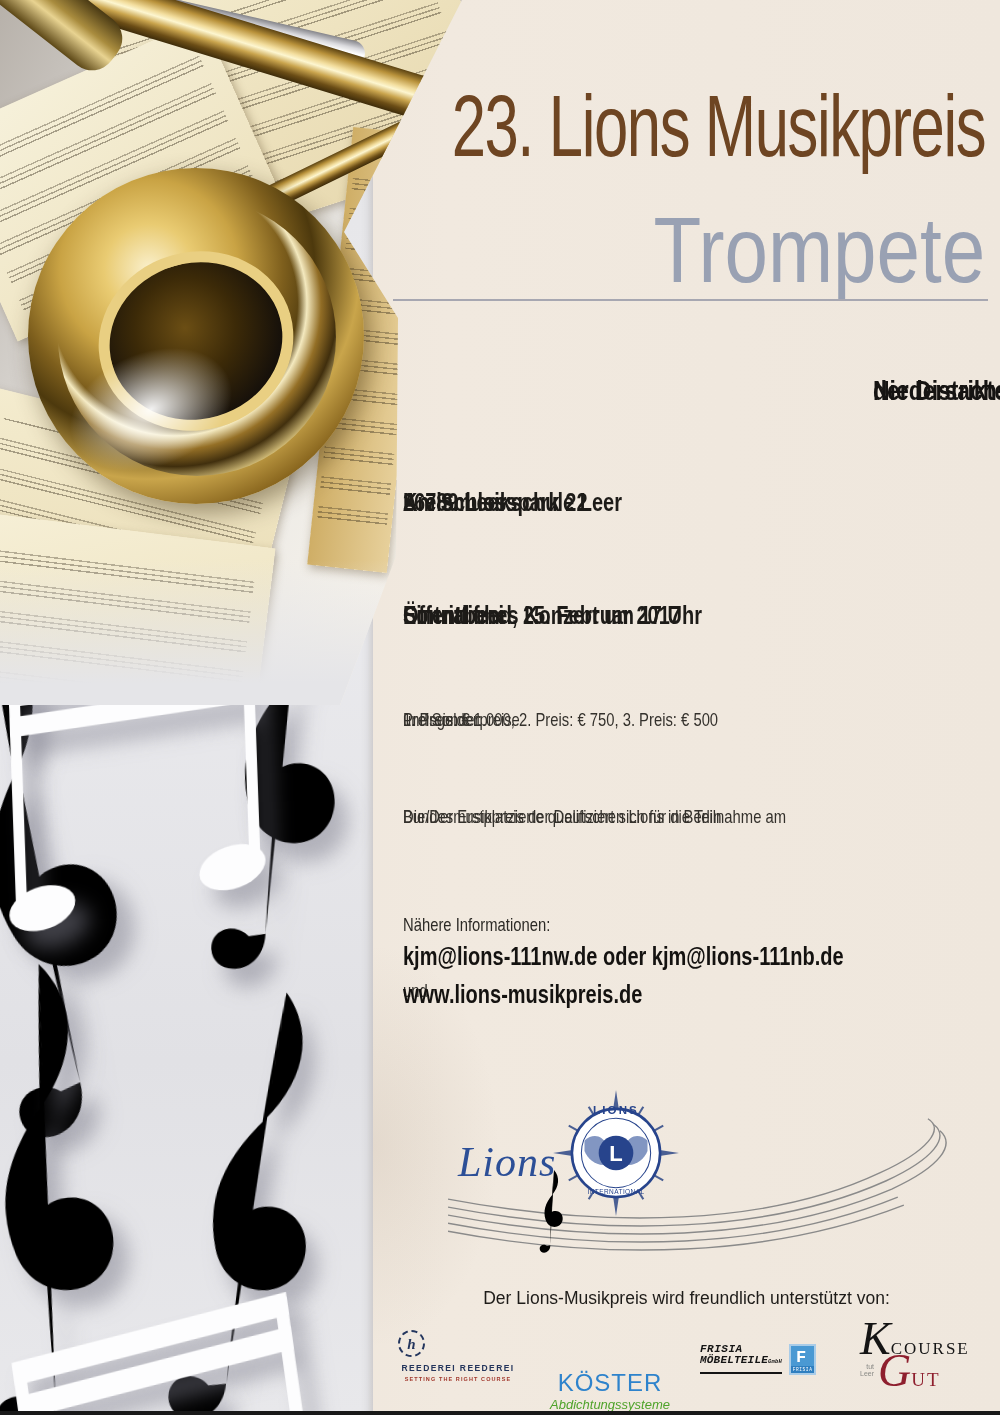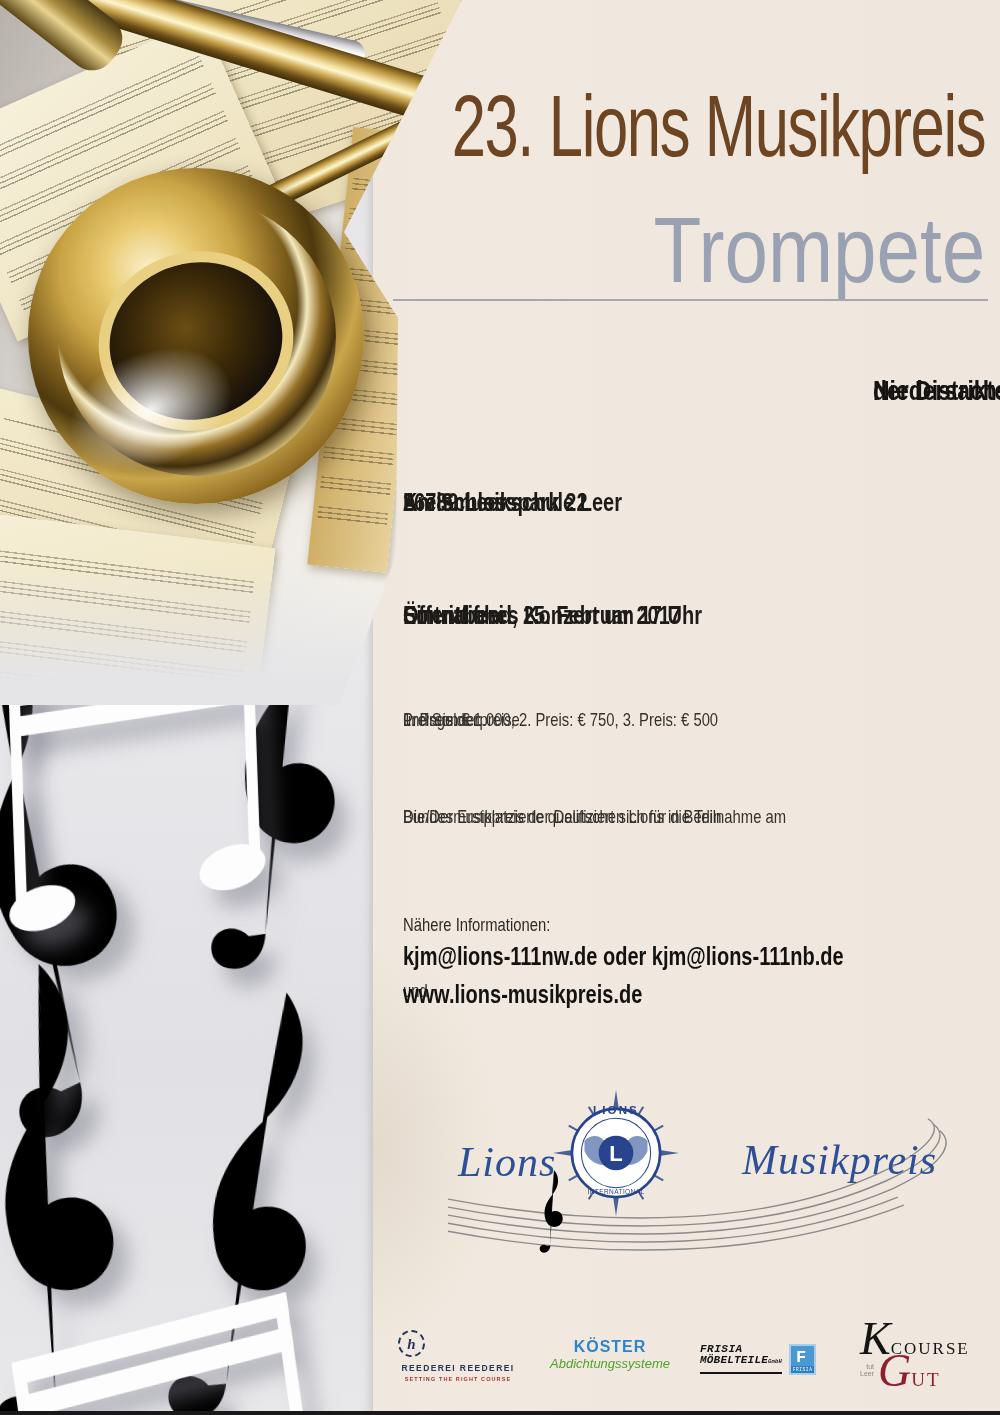--- a/index.html
+++ b/index.html
@@ -76,21 +76,21 @@
   .sp{color:#1a1a1a;}
   .hart{top:1330px;left:398px;width:120px;text-align:center;}
   .h-circle{position:relative;display:inline-block;width:27px;height:27px;border:2px dashed #24365e;
     border-radius:50%;line-height:24px;font-family:"Liberation Serif",serif;font-style:italic;
     font-weight:bold;font-size:15px;color:#24365e;}
   .h-name{position:relative;margin-top:6px;font-size:8.5px;font-weight:bold;letter-spacing:1.4px;color:#24355c;}
   .h-tag{position:relative;margin-top:3px;font-size:5.5px;font-weight:bold;letter-spacing:1.1px;color:#a1372c;}
   .hart>*{position:static;display:block;}
   .koe{top:1338px;left:545px;width:130px;text-align:center;}
   .koe>*{position:static;display:block;}
-  .k-name{font-size:16px;font-weight:bold;letter-spacing:1px;color:#2e83cc;}
+  .k-name{font-size:24px;font-weight:normal;letter-spacing:1px;color:#2e83cc;margin-top:31px;}
   .k-tag{font-size:13px;font-style:italic;color:#4fa32a;}
   .fri{top:1344px;left:700px;display:flex;gap:7px;align-items:flex-start;}
   .fri *{position:static;font-family:Liberation Mono, monospace;}
   .f-text{font-style:italic;font-weight:bold;color:#141414;line-height:11px;
     border-bottom:2px solid #141414;padding-bottom:5px;}
   .f-l1{font-size:11px;letter-spacing:.5px;display:block;}
   .f-l2{font-size:11px;letter-spacing:.2px;display:block;}
   .f-suffix{font-size:5.5px;}
   .f-badge{width:27px;height:31px;background:#4a99d3;border:2px solid #a9cce8;position:relative;}
   .f-glyph{position:absolute;top:2px;left:5px;font-size:17px;font-weight:bold;color:#fff;font-style:normal;}
@@ -213,21 +213,20 @@
   </div>
 
   <svg class="swoosh" viewBox="0 0 500 150">
     <path d="M0 92 C160 122 320 118 430 66 C478 44 495 22 478 12"></path>
     <path d="M0 100 C160 130 320 126 436 74 C484 52 500 30 484 18"></path>
     <path d="M0 108 C160 138 320 134 442 82 C490 60 506 38 490 24"></path>
     <path d="M0 116 C160 146 320 142 448 90"></path>
     <path d="M0 124 C160 154 320 150 454 98"></path>
   </svg>
   <div class="lg-lions">Lions</div>
-  <div class="lg-musik">Musikpreis</div>
   <svg class="emblem" viewBox="0 0 120 120">
     <g stroke="#4a5f93" stroke-width="2">
       <line x1="96" y1="39" x2="105" y2="34"></line>
         <line x1="81" y1="24" x2="86" y2="16"></line>
       <line x1="39" y1="24" x2="34" y2="16"></line>
         <line x1="24" y1="39" x2="15" y2="34"></line>
       <line x1="24" y1="81" x2="15" y2="86"></line>
         <line x1="39" y1="96" x2="34" y2="104"></line>
       <line x1="81" y1="96" x2="86" y2="104"></line>
         <line x1="96" y1="81" x2="105" y2="86"></line>
@@ -244,20 +243,21 @@
     <path d="M30 48 C38 41 47 43 51 52 L51 71 C42 73 33 66 30 58 Z" fill="#8296c2"></path>
     <path d="M90 48 C82 41 73 43 69 52 L69 71 C78 73 87 66 90 58 Z" fill="#8296c2"></path>
     <circle cx="60" cy="60" r="16.5" fill="#27448c"></circle>
     <text x="60" y="67.5" text-anchor="middle" font-size="21" font-weight="bold" fill="#ffffff">L</text>
     <text x="60" y="99" text-anchor="middle" font-size="6.2" fill="#27448c" letter-spacing=".4">INTERNATIONAL</text>
   </svg>
   <svg class="logo-clef" viewBox="0 0 120 300">
       <use href="#clef"></use>
     </svg>
 
+  <div class="support">Der Lions-Musikpreis wird freundlich unterstützt von:</div>
 
   <div class="hart sp">
     <span class="h-circle">h</span>
     <span class="h-name">REEDEREI REEDEREI</span>
     <span class="h-tag">SETTING THE RIGHT COURSE</span>
   </div>
 
   <div class="koe sp">
     <span class="k-name">KÖSTER</span>
     <span class="k-tag">Abdichtungssysteme</span>

